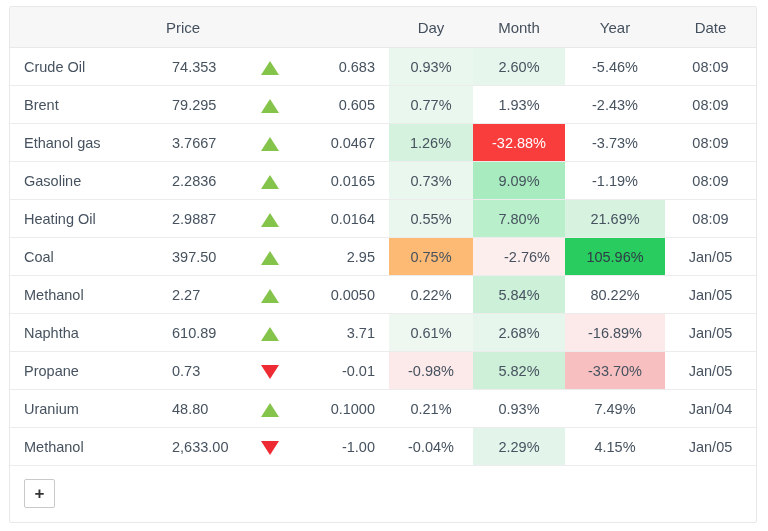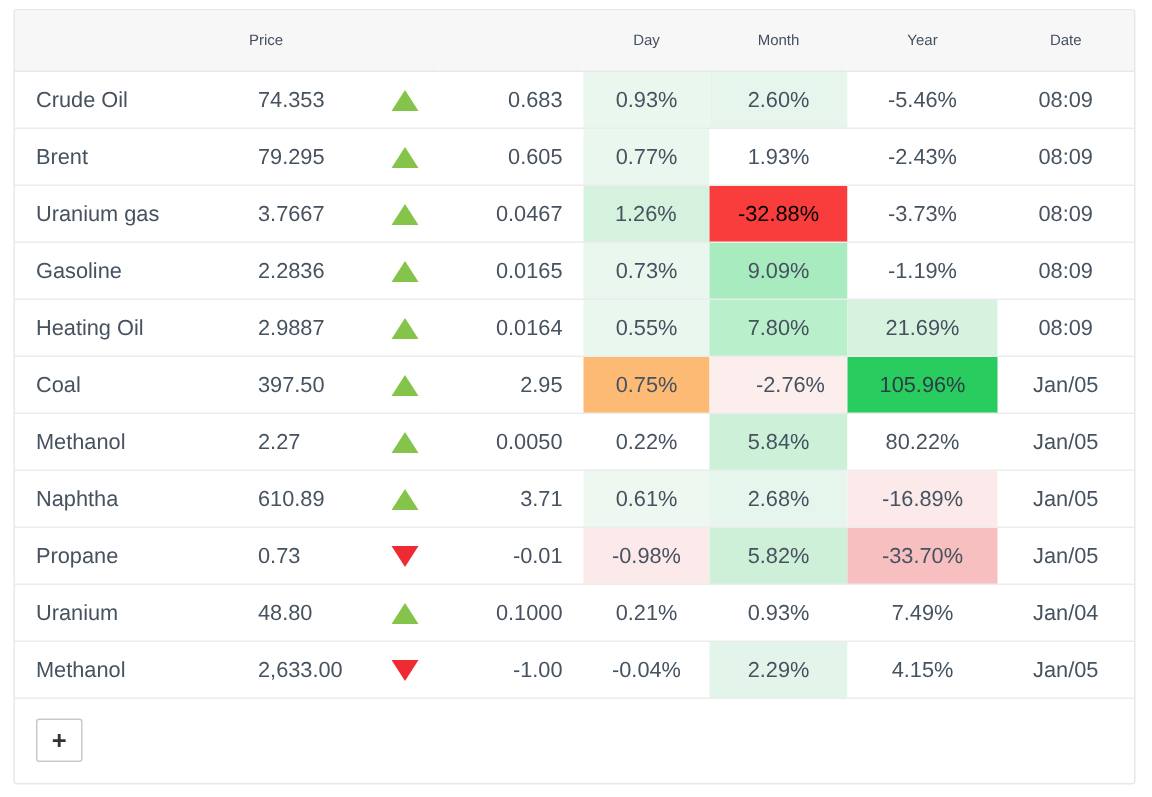--- a/index.html
+++ b/index.html
@@ -38,21 +38,21 @@
     font-size: 14.5px;
   }
   table.quotes thead th {
     background: #f7f7f7;
     font-weight: normal;
     color: #45505e;
     height: 40px;
     padding: 0 14px;
     border-bottom: 1px solid #e8e8e8;
     text-align: center;
-    font-size: 10px;
+    font-size: 15px;
     vertical-align: middle;
     white-space: nowrap;
   }
   table.quotes thead th.th-name { text-align: left; }
   table.quotes thead th.th-price { text-align: left; padding-left: 8px; }
   table.quotes thead th.th-arrow { padding: 0; }
   table.quotes thead th.th-change { padding: 0; }
 
   table.quotes tbody td {
     height: 38px;
@@ -153,26 +153,26 @@
             <td class="c-name">Brent</td>
             <td class="c-price">79.295</td>
             <td class="c-arrow"><span class="arrow-up"></span></td>
             <td class="c-change">0.605</td>
             <td class="c-pct" style="background: rgb(234, 247, 238);">0.77%</td>
             <td class="c-pct" style="background: rgb(255, 255, 255);">1.93%</td>
             <td class="c-pct" style="background: rgb(255, 255, 255);">-2.43%</td>
             <td class="c-date">08:09</td>
           </tr>
           <tr>
-            <td class="c-name">Uranium gas</td>
+            <td class="c-name">Ethanol gas</td>
             <td class="c-price">3.7667</td>
             <td class="c-arrow"><span class="arrow-up"></span></td>
             <td class="c-change">0.0467</td>
             <td class="c-pct" style="background: rgb(213, 242, 222); padding-left: 13px;">1.26%</td>
-            <td class="c-pct" style="background: rgb(249, 61, 61); color: #000000;">-32.88%</td>
+            <td class="c-pct" style="background: rgb(249, 61, 61); color: #ffffff;">-32.88%</td>
             <td class="c-pct" style="background: rgb(255, 255, 255);">-3.73%</td>
             <td class="c-date">08:09</td>
           </tr>
           <tr>
             <td class="c-name">Gasoline</td>
             <td class="c-price">2.2836</td>
             <td class="c-arrow"><span class="arrow-up"></span></td>
             <td class="c-change">0.0165</td>
             <td class="c-pct" style="background: rgb(234, 247, 238);">0.73%</td>
             <td class="c-pct" style="background: rgb(168, 235, 190);">9.09%</td>

